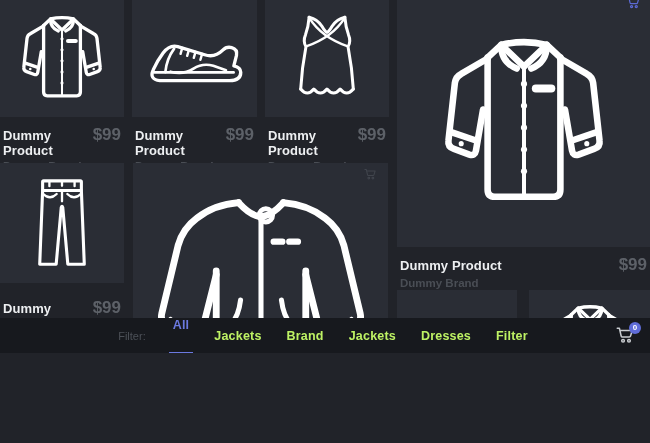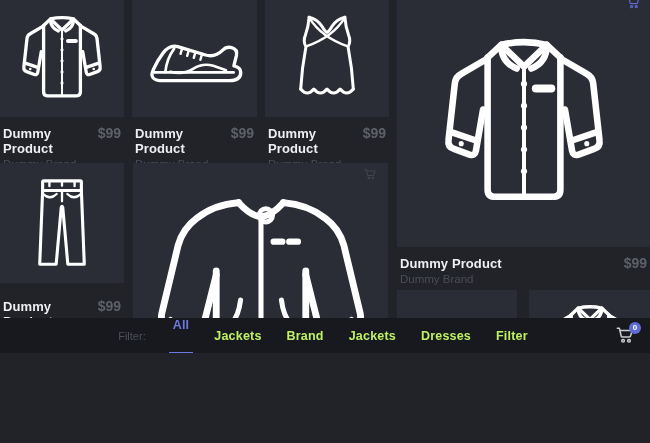--- a/index.html
+++ b/index.html
@@ -12,22 +12,22 @@
     position:absolute;background:#2a2d35;overflow:hidden;cursor:pointer;
     display:flex;align-items:center;justify-content:center;
   }
   .tile .picon{color:#ffffff;display:block;}
   .tile-cart{position:absolute;display:block;}
   .tile-cart.purple{top:-5px;right:9px;width:15px;height:15px;color:#5c6ad4;}
   .tile-cart.gray{top:5px;right:11px;width:13px;height:13px;color:#41454d;}
   .caption{position:absolute;padding:6px 3px 0 3px;box-sizing:border-box;}
   .cap-row{display:flex;justify-content:space-between;align-items:baseline;}
   .cap-name{font-size:13px;font-weight:700;color:#edeff1;letter-spacing:.1px;}
-  .cap-price{font-size:14px;font-weight:700;color:#5d6168;}
-  .cap-brand{font-size:11.5px;font-weight:400;color:#4a4e55;margin-top:2px;}
+  .cap-price{font-size:17px;font-weight:700;color:#5d6168;}
+  .cap-brand{font-size:11.5px;font-weight:700;color:#4a4e55;margin-top:2px;}
   .filterbar{
     position:absolute;left:0;bottom:0;width:650px;height:35px;background:#17191e;
     display:flex;align-items:center;justify-content:center;gap:17px;z-index:10;
   }
   .filter-label{font-size:11px;font-weight:400;color:#4c5057;margin-right:6px;}
   .filter-opt{
     font-size:12.5px;font-weight:700;color:#bef264;cursor:pointer;
     letter-spacing:.2px;padding:0 4px;
   }
   .filter-opt.active{color:#6b79e0;border-bottom:2px solid #6b79e0;padding-bottom:20px;}

